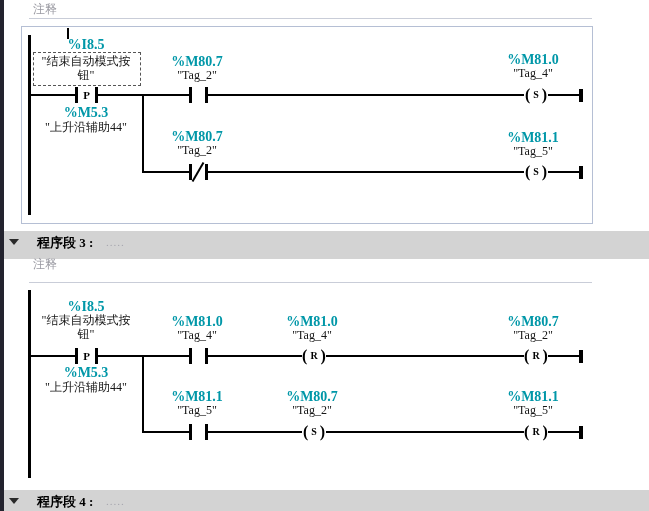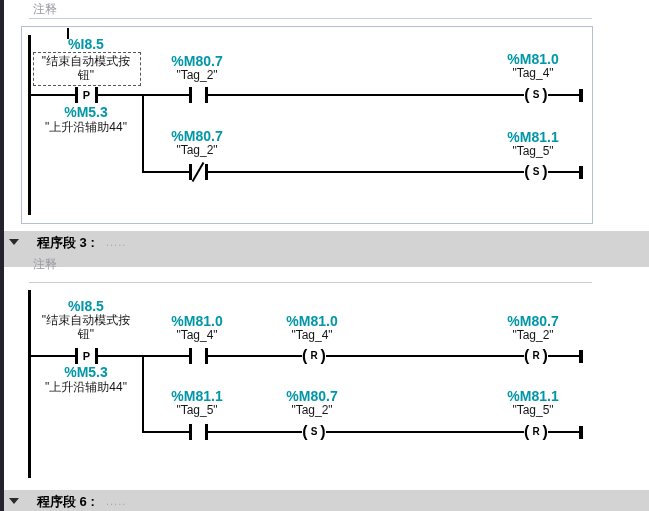--- a/index.html
+++ b/index.html
@@ -1,26 +1,26 @@
 <!DOCTYPE html>
 <html style="--teal: #0097a8; --barbg: #d3d3d3; --boxborder: #b5bfd4; --strip: #23232e; --wire: #000000;"><head>
 <meta charset="utf-8">
 <style>
   :root{
     --teal:#0097a8; --barbg:#d3d3d3; --boxborder:#b5bfd4; --strip:#23232e;
     --wire:#000; --namecol:#161616; --graytext:#9b9ba3;
   }
   html,body{margin:0;padding:0;background:#fff;}
   #app{position:relative;width:649px;height:511px;overflow:hidden;background:#fff;
-       font-family:Liberation Sans, sans-serif;}
+       font-family:Liberation Serif, serif;}
   .strip{position:absolute;left:0;top:0;width:4px;height:511px;background:var(--strip);z-index:9;}
   .comment{position:absolute;font-size:12px;line-height:14px;color:var(--graytext);white-space:nowrap;}
   .cunder{position:absolute;left:29px;width:563px;height:1px;background:#c9cdd8;}
   .netbox{position:absolute;left:21px;top:26px;width:570px;height:196px;border:1px solid var(--boxborder);}
-  .netbar{position:absolute;left:0;width:649px;height:36px;background:var(--barbg);}
+  .netbar{position:absolute;left:0;width:649px;height:28px;background:var(--barbg);}
   .netbar.bar4{height:21px;}
   .tri{position:absolute;left:9px;top:8px;width:0;height:0;
        border-left:5px solid transparent;border-right:5px solid transparent;border-top:6px solid #2a2a2a;}
   .nettitle{position:absolute;left:37px;top:3px;font-size:13px;font-weight:bold;color:#000;white-space:nowrap;}
   .netdots{position:absolute;left:106px;top:5px;font-size:11px;color:#a6a6ae;letter-spacing:1px;}
   .rail{position:absolute;width:3px;background:var(--wire);}
   .wh{position:absolute;height:2px;background:var(--wire);}
   .wv{position:absolute;width:2px;background:var(--wire);}
   .contact{position:absolute;width:19px;height:16px;}
   .contact.pc{width:23px;}
@@ -170,18 +170,18 @@
     <span class="tri"></span>
     <span class="nettitle">程序段 3 :</span>
     <span class="netdots">.....</span>
   </div>
 
   <div class="comment" style="left:33px;top:257px">注释</div>
   <div class="cunder" style="top:282px"></div>
 
   <div class="netbar bar4" style="top:490px">
     <span class="tri"></span>
-    <span class="nettitle">程序段 6 :</span>
+    <span class="nettitle">程序段 4 :</span>
     <span class="netdots">.....</span>
   </div>
 
   <div class="strip"></div>
 </div>
 
 </body></html>

